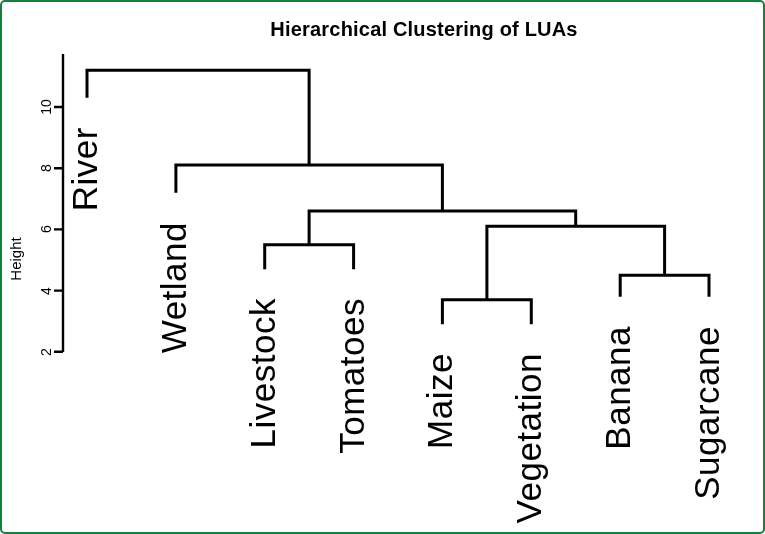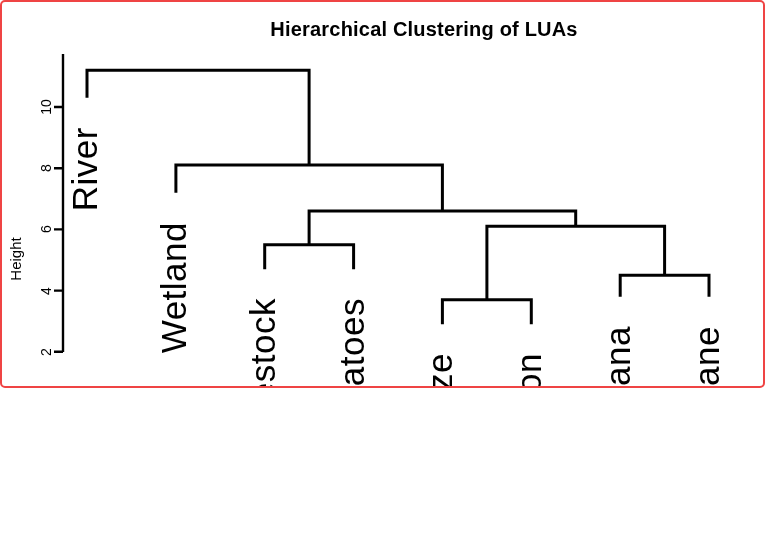--- a/index.html
+++ b/index.html
@@ -1,21 +1,21 @@
 <!DOCTYPE html>
 <html><head>
 <meta charset="utf-8">
 <style>
   html,body{margin:0;padding:0;background:#fff;}
   .frame{
     position:relative;
-    width:765px;height:388px;
+    width:765px;height:534px;
     box-sizing:border-box;
     background:#fff;
-    border:2px solid #ef4444;
+    border:2px solid #15803d;
     border-radius:5px;
     overflow:hidden;
     font-family:"Liberation Sans", sans-serif;
     color:#000;
   }
   .title{
     position:absolute;
     left:422px;top:16px;
     transform:translateX(-50%);
     font-size:20px;

